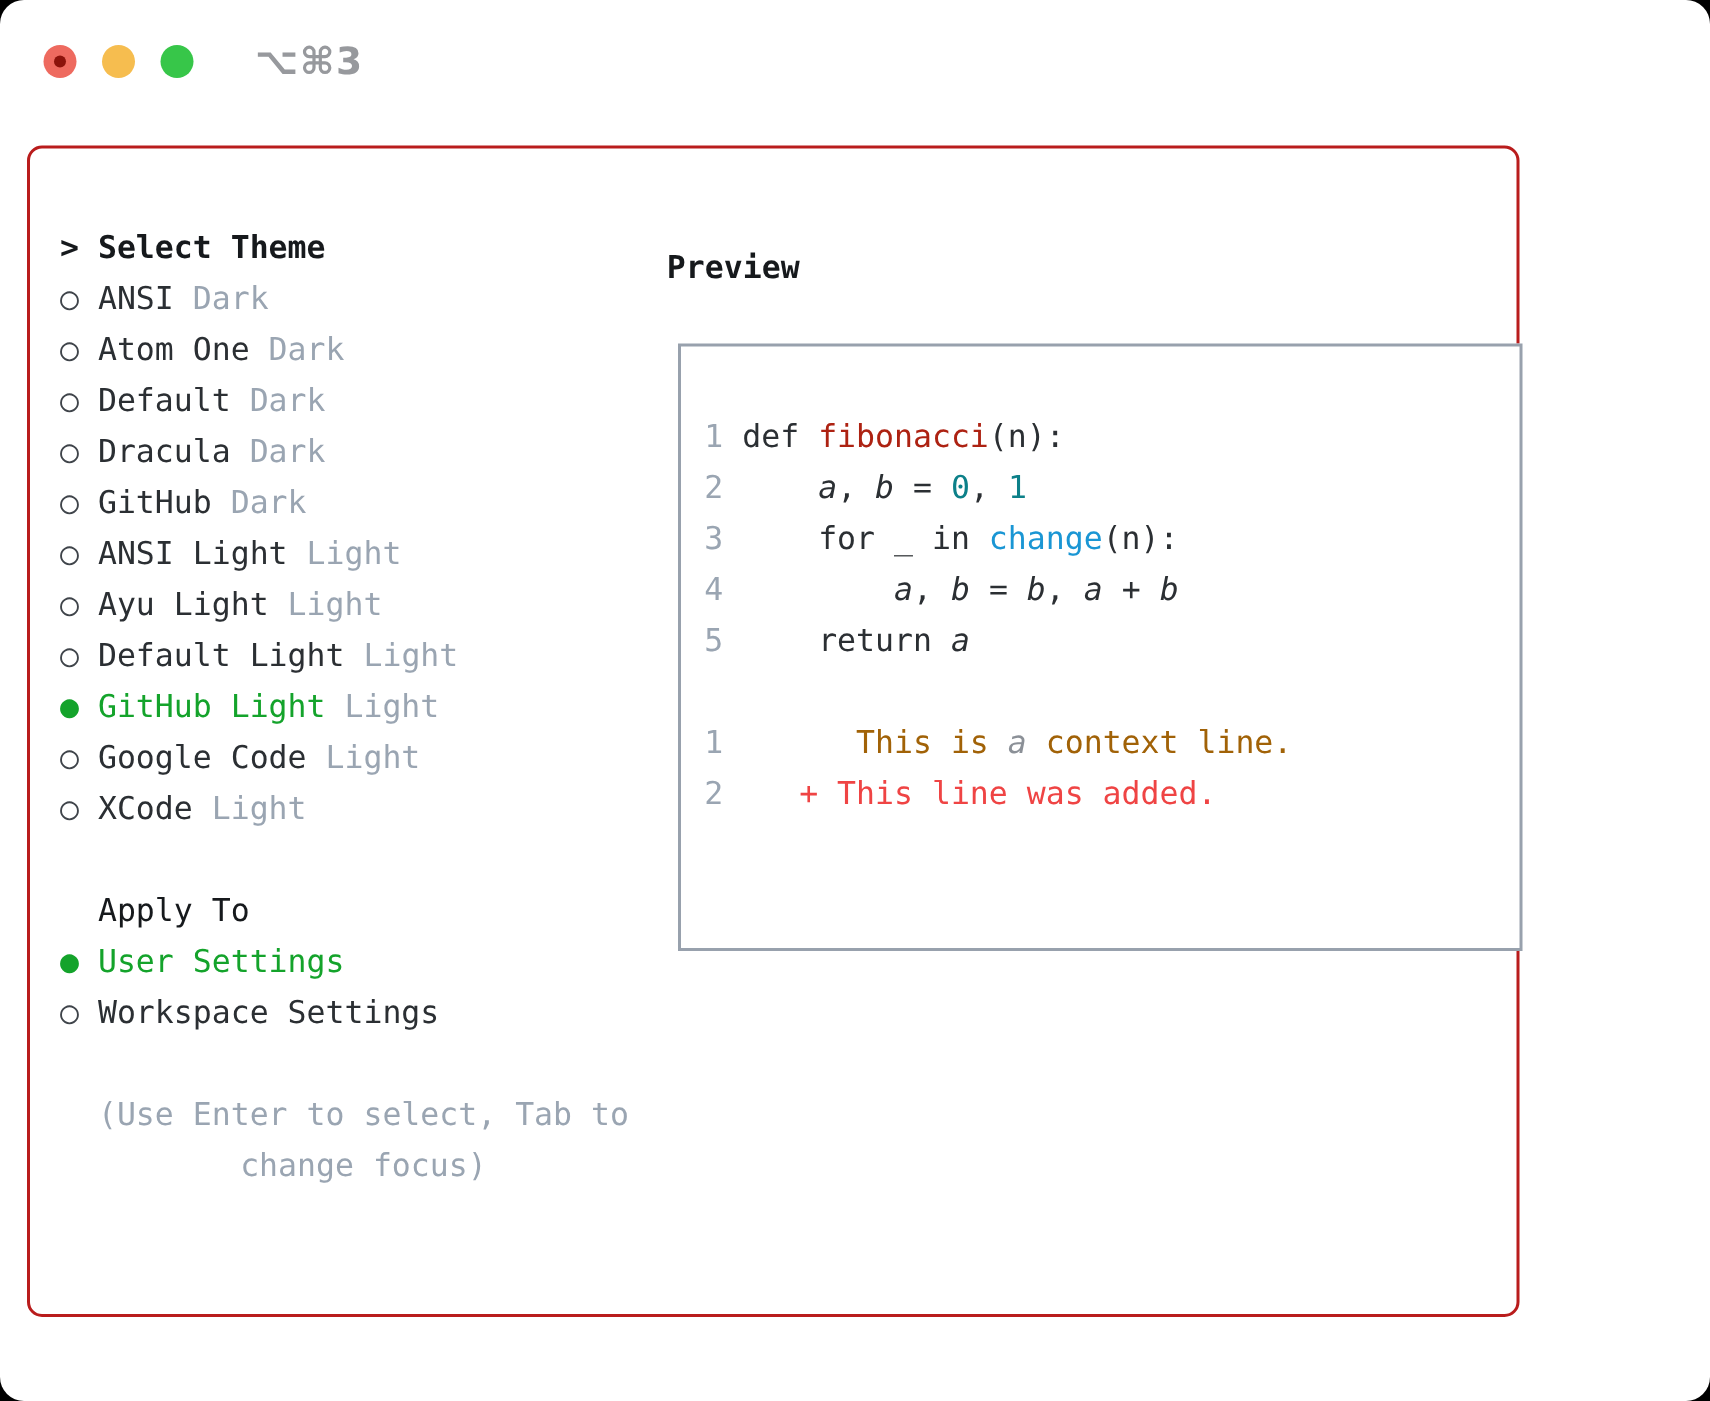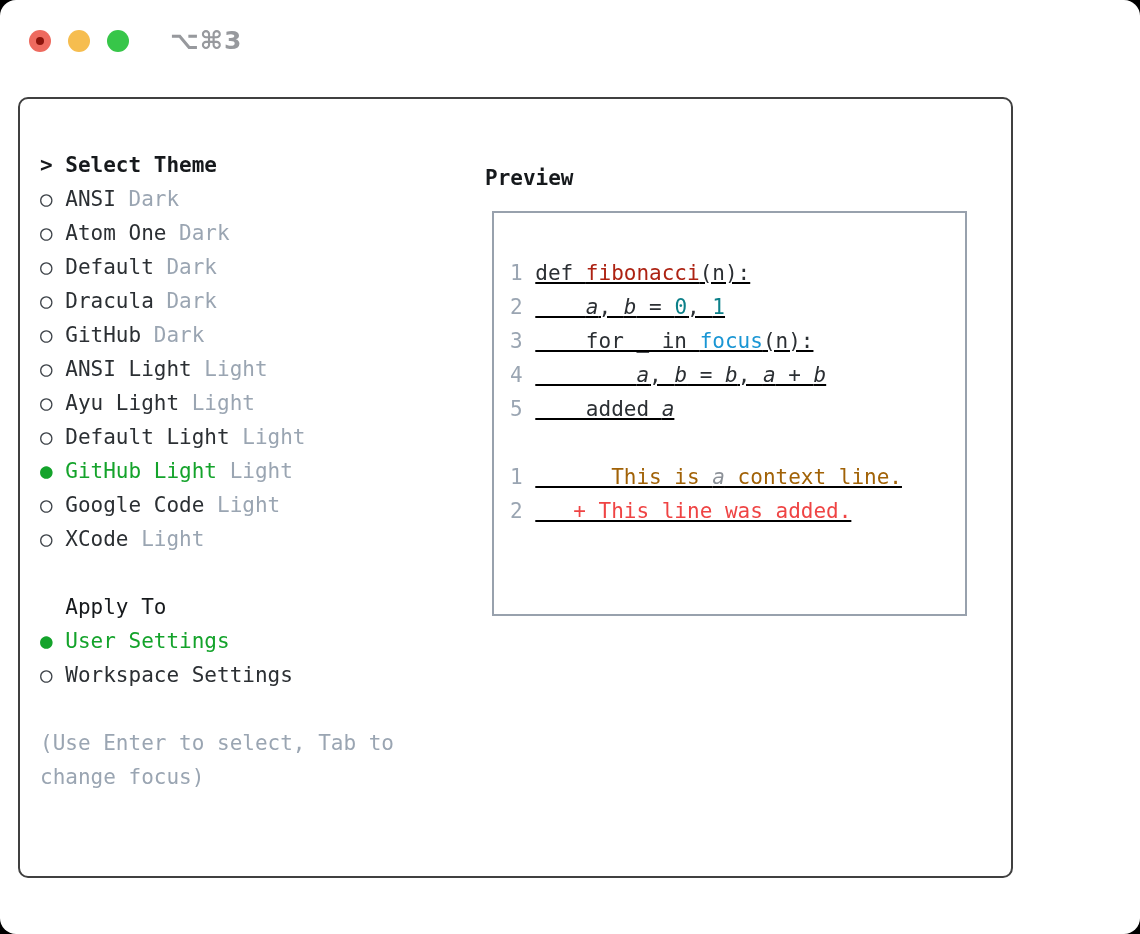--- a/index.html
+++ b/index.html
@@ -15,39 +15,39 @@
   .tl-close .dot{position:absolute;left:7px;top:7px;width:8px;height:8px;border-radius:50%;background:#8c130b;}
   .tl-min{background:#f6bd4f;}
   .tl-zoom{background:#37c649;}
   .win-title{
     margin-left:24px;color:#97999d;font-family:"DejaVu Sans","Liberation Sans",sans-serif;
     font-size:25px;font-weight:bold;letter-spacing:1px;
   }
   
   .panel{
     position:absolute;left:18px;top:97px;width:995px;height:781px;box-sizing:border-box;
-    border:2px solid #404040;border-radius:10px;display:flex;background:#fff;
+    border:2px solid #b91c1c;border-radius:10px;display:flex;background:#fff;
   }
   .left-col{width:465px;padding:49px 0 0 20px;box-sizing:border-box;}
   .right-col{flex:1;padding-top:62px;}
   .row,.hdr,.cline{font-size:21px;line-height:34px;white-space:pre;color:#2b2f33;}
   .hdr{font-weight:bold;color:#16191c;}
   .bullet{display:inline-block;width:2ch;color:#3f444a;font-size:1.0em;}
   .bullet.on{color:#14a32b;}
   .prompt{display:inline-block;width:2ch;font-weight:bold;color:#16191c;}
   .indent2{padding-left:2ch;}
   .variant{color:#9aa5b2;text-align:center;}
   .opt.sel .name{color:#14a32b;margin-top:32px;}
   .gap34{height:34px;}
-  .hint{font-size:21px;line-height:34px;color:#9aa5b2;width:32ch;white-space:pre-wrap;margin-top:34px;}
+  .hint{font-size:21px;line-height:34px;color:#9aa5b2;width:32ch;white-space:pre-wrap;margin-top:34px;text-align:center;}
   
   .preview-title{font-size:21px;line-height:34px;font-weight:bold;color:#16191c;white-space:pre;}
   .codebox{
-    margin-top:16px;margin-left:7px;width:475px;height:405px;box-sizing:border-box;
-    border:2px solid #98a1ad;padding:43px 0 0 16px;background:#fff;text-decoration:underline;
+    margin-top:34px;margin-left:7px;width:563px;height:405px;box-sizing:border-box;
+    border:2px solid #98a1ad;padding:43px 0 0 16px;background:#fff;
   }
   .cline{min-height:34px;}
   .ln{display:inline-block;width:2ch;color:#9aa5b2;}
   .tk-plain{color:#2b2f33;}
   .tk-fn{color:#ad2212;}
   .tk-lit{color:#0c8089;}
   .tk-call{color:#1a96d4;}
   .tk-var{color:#2b2f33;font-style:italic;}
   .tk-ctx{color:#a16207;}
   .tk-ctxv{color:#8b9097;font-style:italic;}
@@ -97,23 +97,23 @@
 
         <div class="hint">(Use Enter to select, Tab to change focus)</div>
       </div>
 
       <div class="right-col">
         <div class="preview-title">Preview</div>
         <div class="codebox">
           <div>
               <div class="cline"><span class="ln">1</span><span class="lc"><span class="tk-plain">def </span><span class="tk-fn">fibonacci</span><span class="tk-plain">(n):</span></span></div>
               <div class="cline"><span class="ln">2</span><span class="lc"><span class="tk-plain">    </span><span class="tk-var">a</span><span class="tk-plain">, </span><span class="tk-var">b</span><span class="tk-plain"> = </span><span class="tk-lit">0</span><span class="tk-plain">, </span><span class="tk-lit">1</span></span></div>
-              <div class="cline"><span class="ln">3</span><span class="lc"><span class="tk-plain">    for _ in </span><span class="tk-call">focus</span><span class="tk-plain">(n):</span></span></div>
+              <div class="cline"><span class="ln">3</span><span class="lc"><span class="tk-plain">    for _ in </span><span class="tk-call">change</span><span class="tk-plain">(n):</span></span></div>
               <div class="cline"><span class="ln">4</span><span class="lc"><span class="tk-plain">        </span><span class="tk-var">a</span><span class="tk-plain">, </span><span class="tk-var">b</span><span class="tk-plain"> = </span><span class="tk-var">b</span><span class="tk-plain">, </span><span class="tk-var">a</span><span class="tk-plain"> + </span><span class="tk-var">b</span></span></div>
-              <div class="cline"><span class="ln">5</span><span class="lc"><span class="tk-plain">    added </span><span class="tk-var">a</span></span></div>
+              <div class="cline"><span class="ln">5</span><span class="lc"><span class="tk-plain">    return </span><span class="tk-var">a</span></span></div>
               <div class="cline"><span class="ln"></span><span class="lc"></span></div>
               <div class="cline"><span class="ln">1</span><span class="lc"><span class="tk-ctx">      This is </span><span class="tk-ctxv">a</span><span class="tk-ctx"> context line.</span></span></div>
               <div class="cline"><span class="ln">2</span><span class="lc"><span class="tk-add">   + This line was added.</span></span></div>
             </div>
         </div>
       </div>
 
     </div>
   </div>
 </div>

